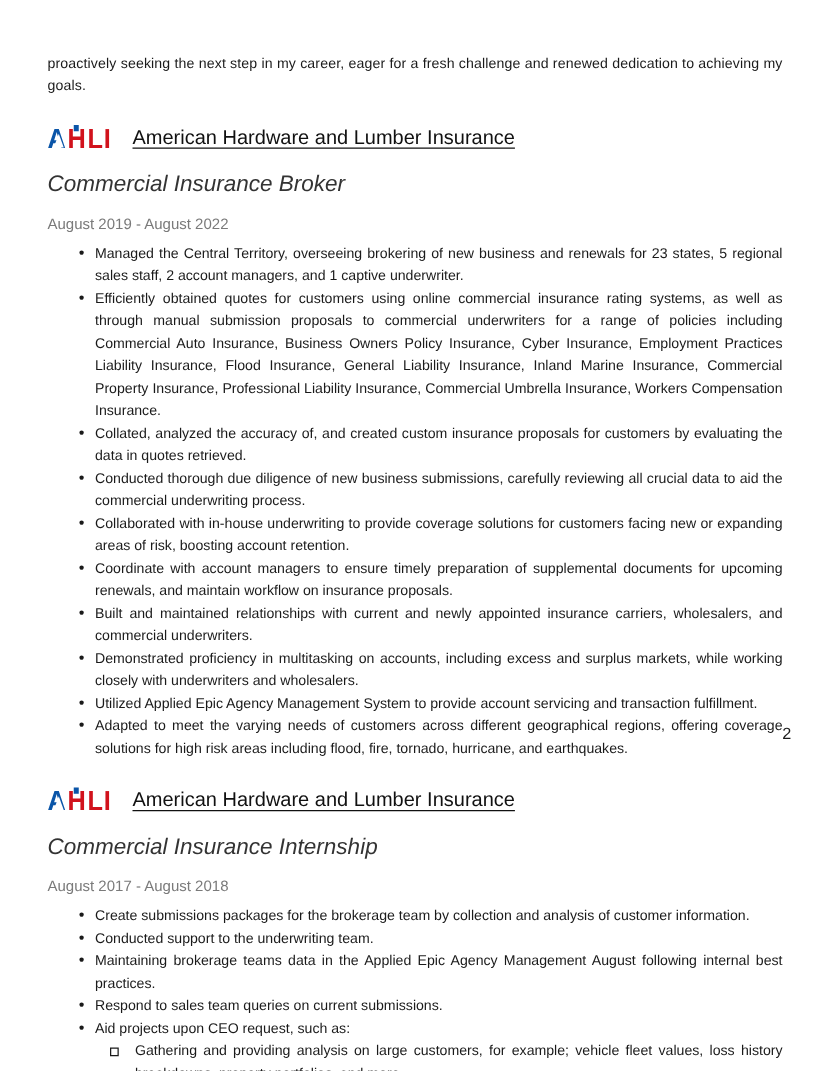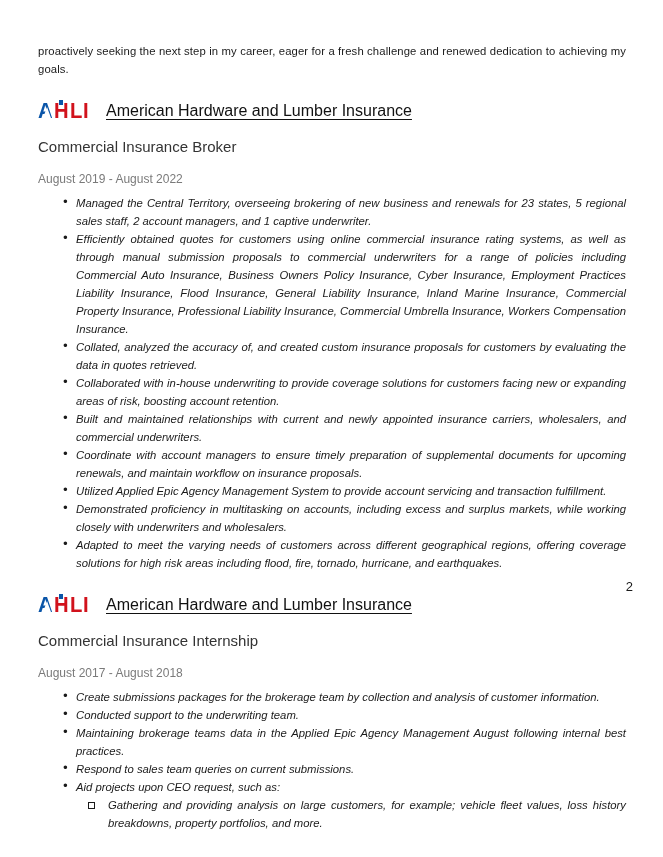--- a/index.html
+++ b/index.html
@@ -89,25 +89,26 @@
   .company-name {
     font-size: 16px;
     line-height: 21px;
     color: #111111;
     text-decoration: underline;
     text-underline-offset: 3px;
     white-space: nowrap;
   }
 
   .job-title {
-    font-size: 15px;
+    font-size: 18px;
     line-height: 20px;
     color: #333333;
     margin-top: 16px;
     margin-bottom: 0;
+    font-style: italic;
   }
 
   .job-dates {
     font-size: 12px;
     line-height: 18px;
     color: #7a7a7a;
     margin-top: 13px;
     margin-bottom: 0;
   }
 
@@ -117,21 +118,20 @@
     padding: 0;
   }
   ul.bullets > li {
     position: relative;
     padding-left: 38px;
     font-size: 11.3px;
     line-height: 18px;
     text-align: justify;
     color: #1a1a1a;
     margin: 0;
-    font-style: italic;
   }
   ul.bullets > li::before {
     content: "\2022";
     position: absolute;
     left: 25px;
     top: -1px;
     font-size: 13px;
     color: #1a1a1a;
   }
   ul.subbullets {
@@ -187,25 +187,26 @@
         <span class="company-name">American Hardware and Lumber Insurance</span>
       </div>
 
       <p class="job-title">Commercial Insurance Broker</p>
       <p class="job-dates">August 2019 - August 2022</p>
 
       <ul class="bullets">
         <li>Managed the Central Territory, overseeing brokering of new business and renewals for 23 states, 5 regional sales staff, 2 account managers, and 1 captive underwriter.</li>
         <li>Efficiently obtained quotes for customers using online commercial insurance rating systems, as well as through manual submission proposals to commercial underwriters for a range of policies including Commercial Auto Insurance, Business Owners Policy Insurance, Cyber Insurance, Employment Practices Liability Insurance, Flood Insurance, General Liability Insurance, Inland Marine Insurance, Commercial Property Insurance, Professional Liability Insurance, Commercial Umbrella Insurance, Workers Compensation Insurance.</li>
         <li>Collated, analyzed the accuracy of, and created custom insurance proposals for customers by evaluating the data in quotes retrieved.</li>
+        <li>Conducted thorough due diligence of new business submissions, carefully reviewing all crucial data to aid the commercial underwriting process.</li>
         <li>Collaborated with in-house underwriting to provide coverage solutions for customers facing new or expanding areas of risk, boosting account retention.</li>
+        <li>Coordinate with account managers to ensure timely preparation of supplemental documents for upcoming renewals, and maintain workflow on insurance proposals.</li>
         <li>Built and maintained relationships with current and newly appointed insurance carriers, wholesalers, and commercial underwriters.</li>
-        <li>Coordinate with account managers to ensure timely preparation of supplemental documents for upcoming renewals, and maintain workflow on insurance proposals.</li>
+        <li>Demonstrated proficiency in multitasking on accounts, including excess and surplus markets, while working closely with underwriters and wholesalers.</li>
         <li>Utilized Applied Epic Agency Management System to provide account servicing and transaction fulfillment.</li>
-        <li>Demonstrated proficiency in multitasking on accounts, including excess and surplus markets, while working closely with underwriters and wholesalers.</li>
         <li>Adapted to meet the varying needs of customers across different geographical regions, offering coverage solutions for high risk areas including flood, fire, tornado, hurricane, and earthquakes.</li>
       </ul>
     </div>
 
     <div class="job-block">
       <div class="company-row">
         <span class="logo">
           <span class="glyph g-a">A</span>
           <span class="a-wedge"></span>
           <span class="glyph g-h">H</span>

